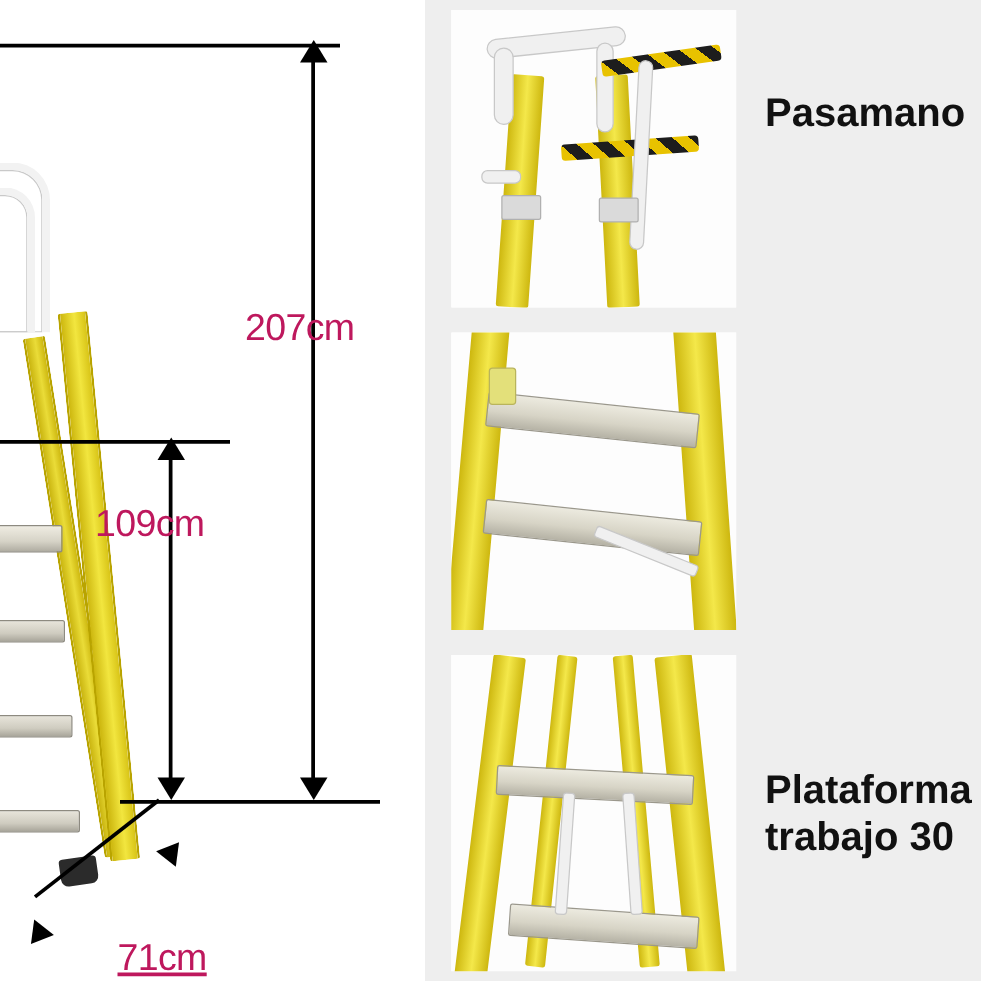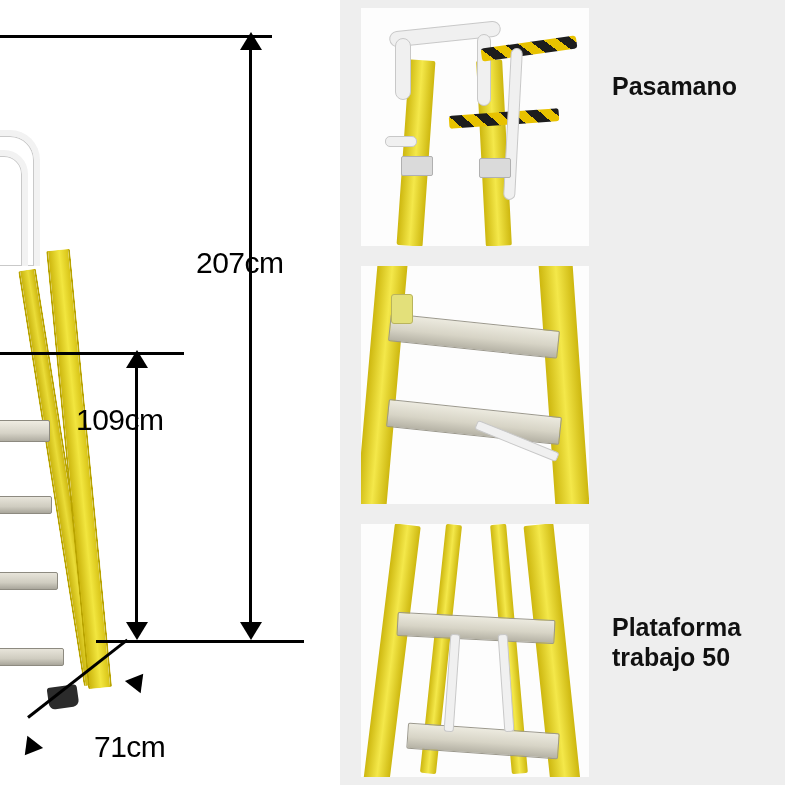--- a/index.html
+++ b/index.html
@@ -118,42 +118,42 @@
   }
   .arrow-diag-b {
     border-left: 10px solid transparent;
     border-right: 10px solid transparent;
     border-top: 17px solid #000;
   }
   .dim-label {
     position: absolute;
     font-size: 30px;
     font-weight: 400;
-    color: #000000;
+    color: #be185d;
     white-space: nowrap;
     letter-spacing: -0.5px;
   }
 
   
   .right-panel {
     position: absolute;
     left: 340px;
     top: 0;
     width: 445px;
     height: 785px;
     background: #eeeeee;
   }
   .photo-box {
     position: absolute;
     background: #ffffff;
     overflow: hidden;
   }
   .caption {
     position: absolute;
-    font-size: 25px;
+    font-size: 32px;
     font-weight: bold;
     color: #111111;
     line-height: 1.18;
     white-space: nowrap;
   }
 
   
   .p1 { left: 21px; top: 8px; width: 228px; height: 238px; }
   
   .p2 { left: 21px; top: 266px; width: 228px; height: 238px; }
@@ -230,21 +230,21 @@
     <div class="dim-line dim-v" style="left:135px; top:362px; height:272px;"></div>
     <div class="arrow arrow-up" style="left:126px; top:350px;"></div>
     <div class="arrow arrow-down" style="left:126px; top:622px;"></div>
     <div class="dim-label" style="left:76px; top:403px;">109cm</div>
 
     <div class="dim-line dim-h" style="left:96px; top:640px; width:208px;"></div>
 
     <div class="dim-line" style="left:28px; top:716px; width:126px; height:3px; transform:rotate(-38deg); transform-origin:left center;"></div>
     <div class="arrow arrow-diag-a" style="left:128px; top:672px; transform:rotate(38deg);"></div>
     <div class="arrow arrow-diag-b" style="left:20px; top:740px; transform:rotate(38deg);"></div>
-    <div class="dim-label" style="left:94px; top:730px;">71cm</div>
+    <div class="dim-label" style="left:94px; top:750px;text-decoration:underline;">71cm</div>
   </div>
 
   <div class="right-panel">
 
     <div class="photo-box p1">
       <div class="ph-bg"></div>
       <div class="ph-rail" style="left:42px; top:52px; width:26px; height:186px; transform:rotate(4deg);"></div>
       <div class="ph-rail" style="left:120px; top:52px; width:26px; height:186px; transform:rotate(-3deg);"></div>
       <div class="ph-bar" style="left:28px; top:18px; width:110px; height:14px; border-radius:8px; transform:rotate(-6deg);"></div>
       <div class="ph-bar" style="left:34px; top:30px; width:14px; height:60px; border-radius:8px;"></div>
@@ -276,17 +276,17 @@
       <div class="ph-rail" style="left:176px; top:0px; width:30px; height:260px; transform:rotate(-6deg);"></div>
       <div class="ph-rail" style="left:72px; top:0px; width:16px; height:250px; transform:rotate(6deg);"></div>
       <div class="ph-rail" style="left:140px; top:0px; width:16px; height:250px; transform:rotate(-5deg);"></div>
       <div class="ph-step" style="left:36px; top:92px; width:156px; height:22px; transform:rotate(3deg);"></div>
       <div class="ph-step" style="left:46px; top:204px; width:150px; height:24px; transform:rotate(4deg);"></div>
       <div class="ph-bar" style="left:86px; top:110px; width:8px; height:96px; transform:rotate(4deg);"></div>
       <div class="ph-bar" style="left:140px; top:110px; width:8px; height:96px; transform:rotate(-4deg);"></div>
     </div>
     <div class="caption caption-3">
       <span class="cap-line">Plataforma</span>
-      <span class="cap-line">trabajo 50</span>
+      <span class="cap-line">trabajo 30</span>
     </div>
 
   </div>
 </div>
 
 </body></html>

